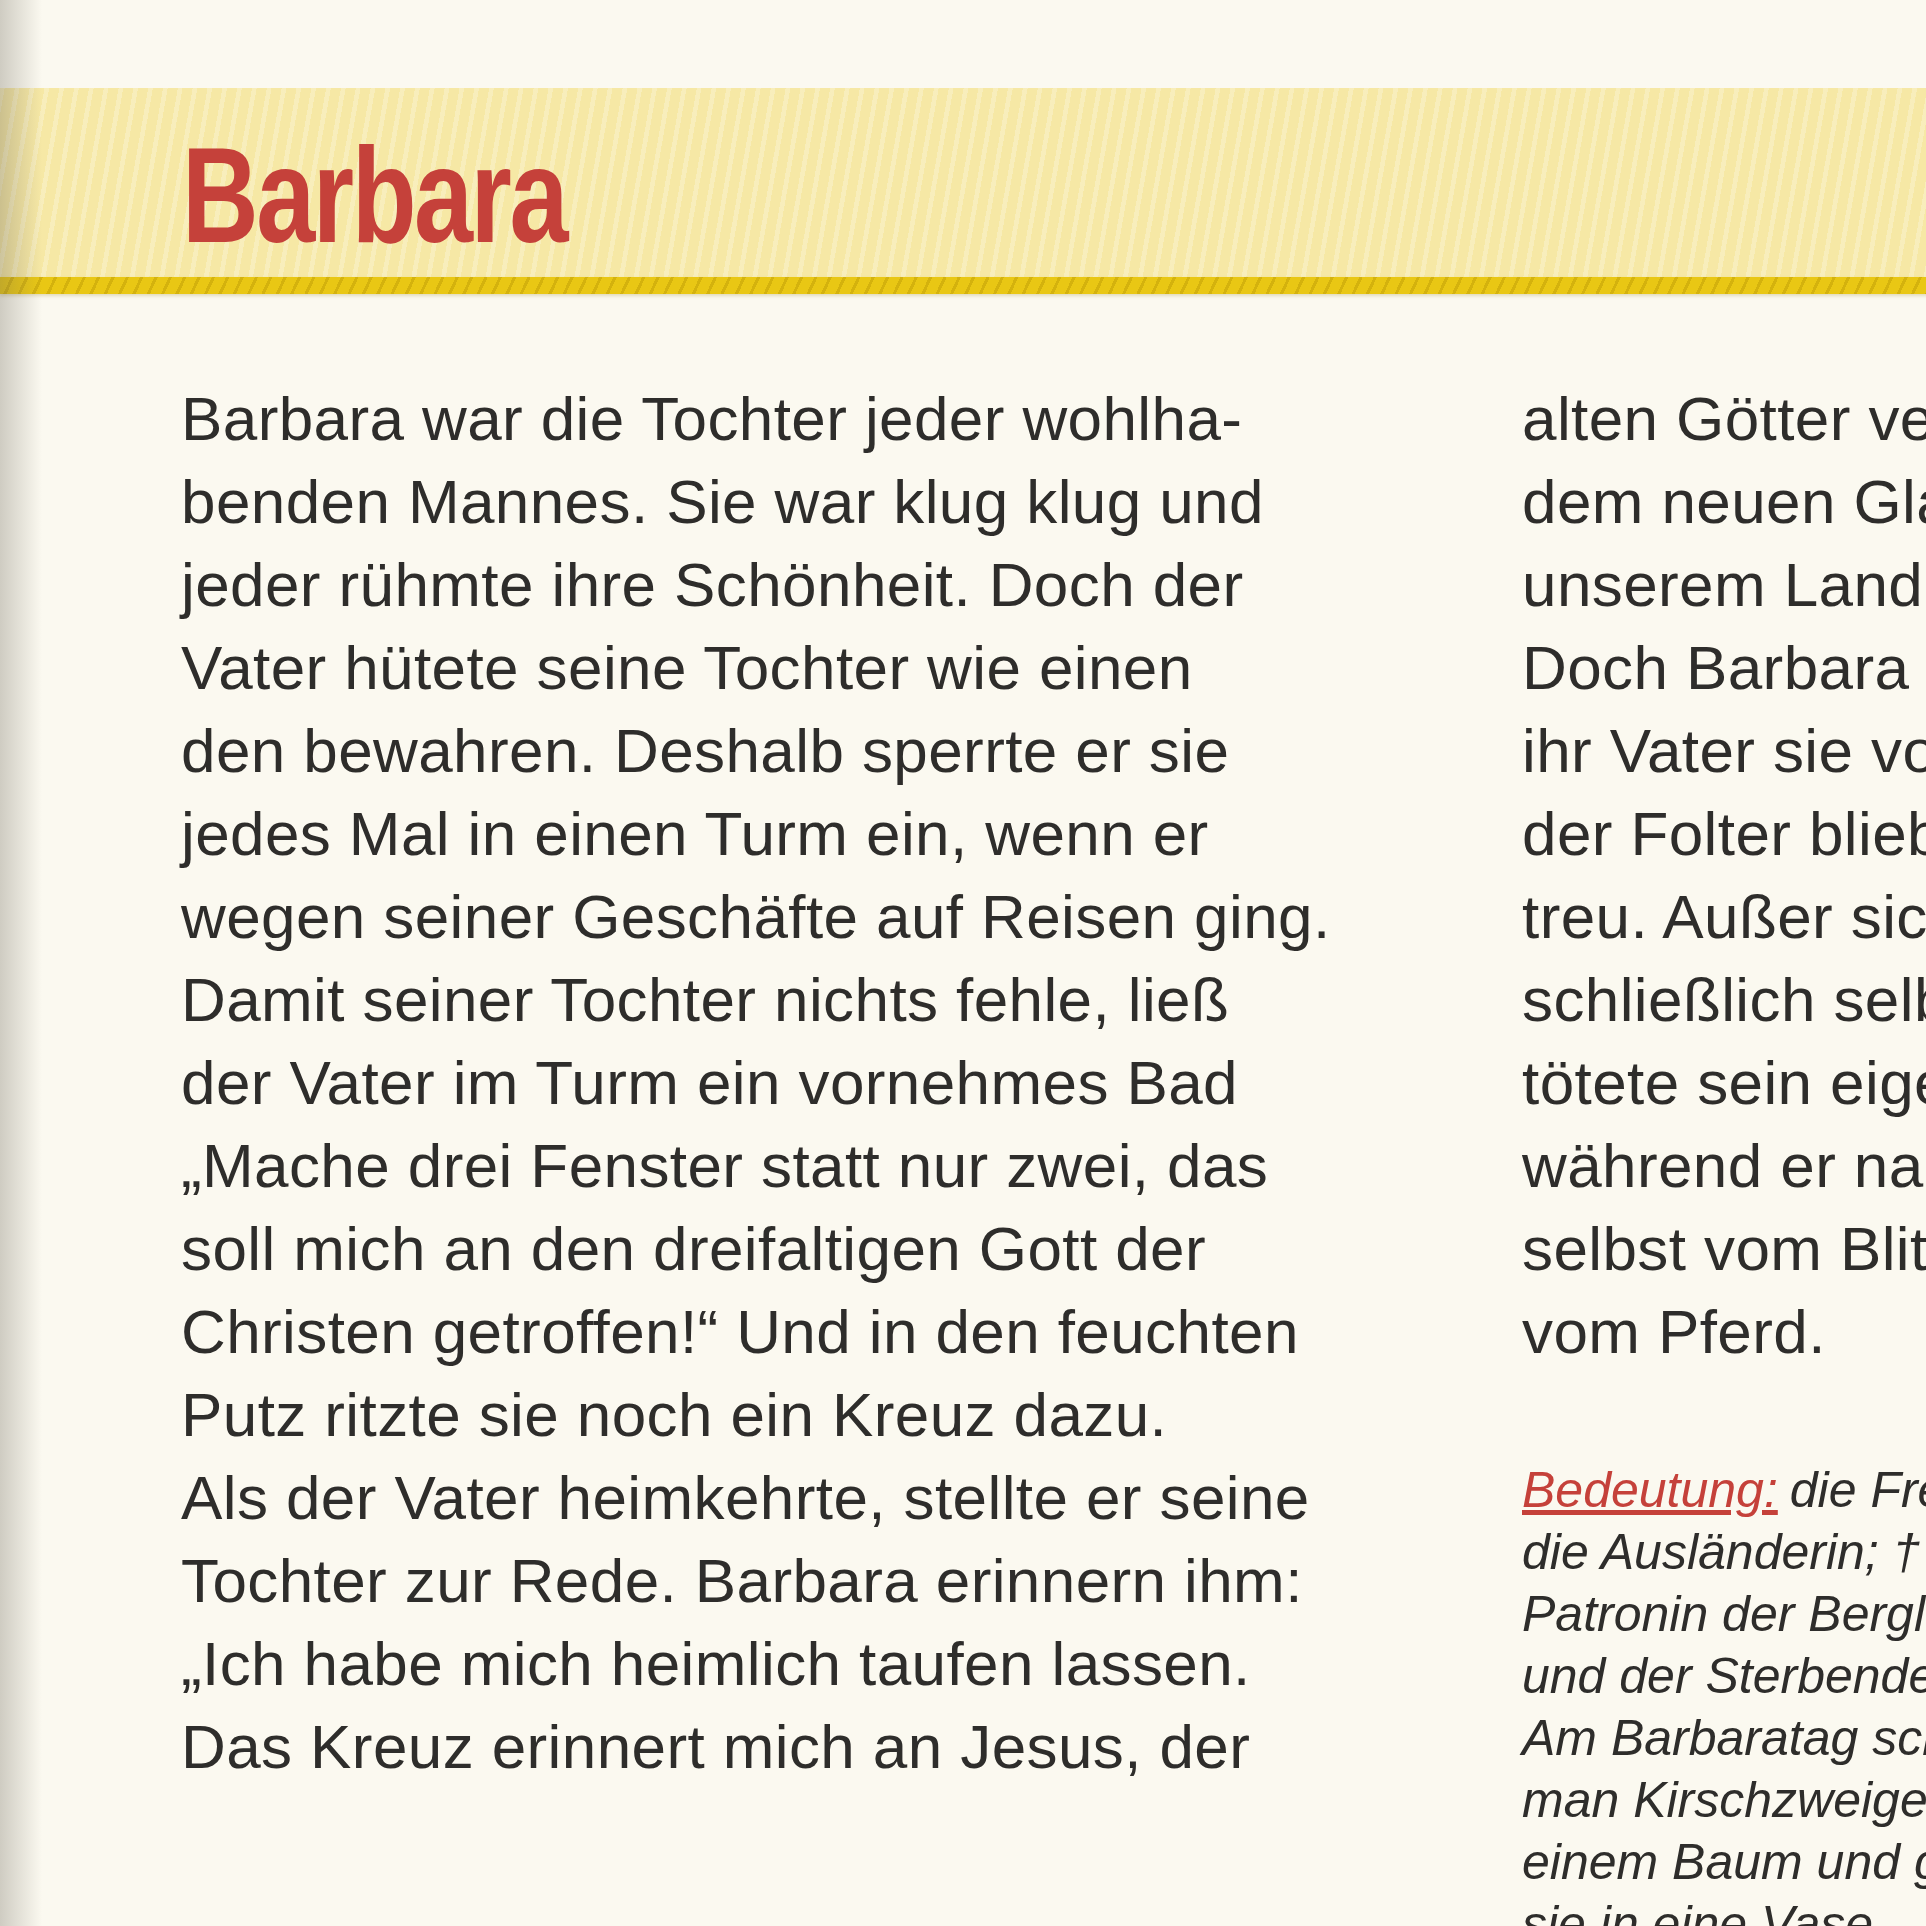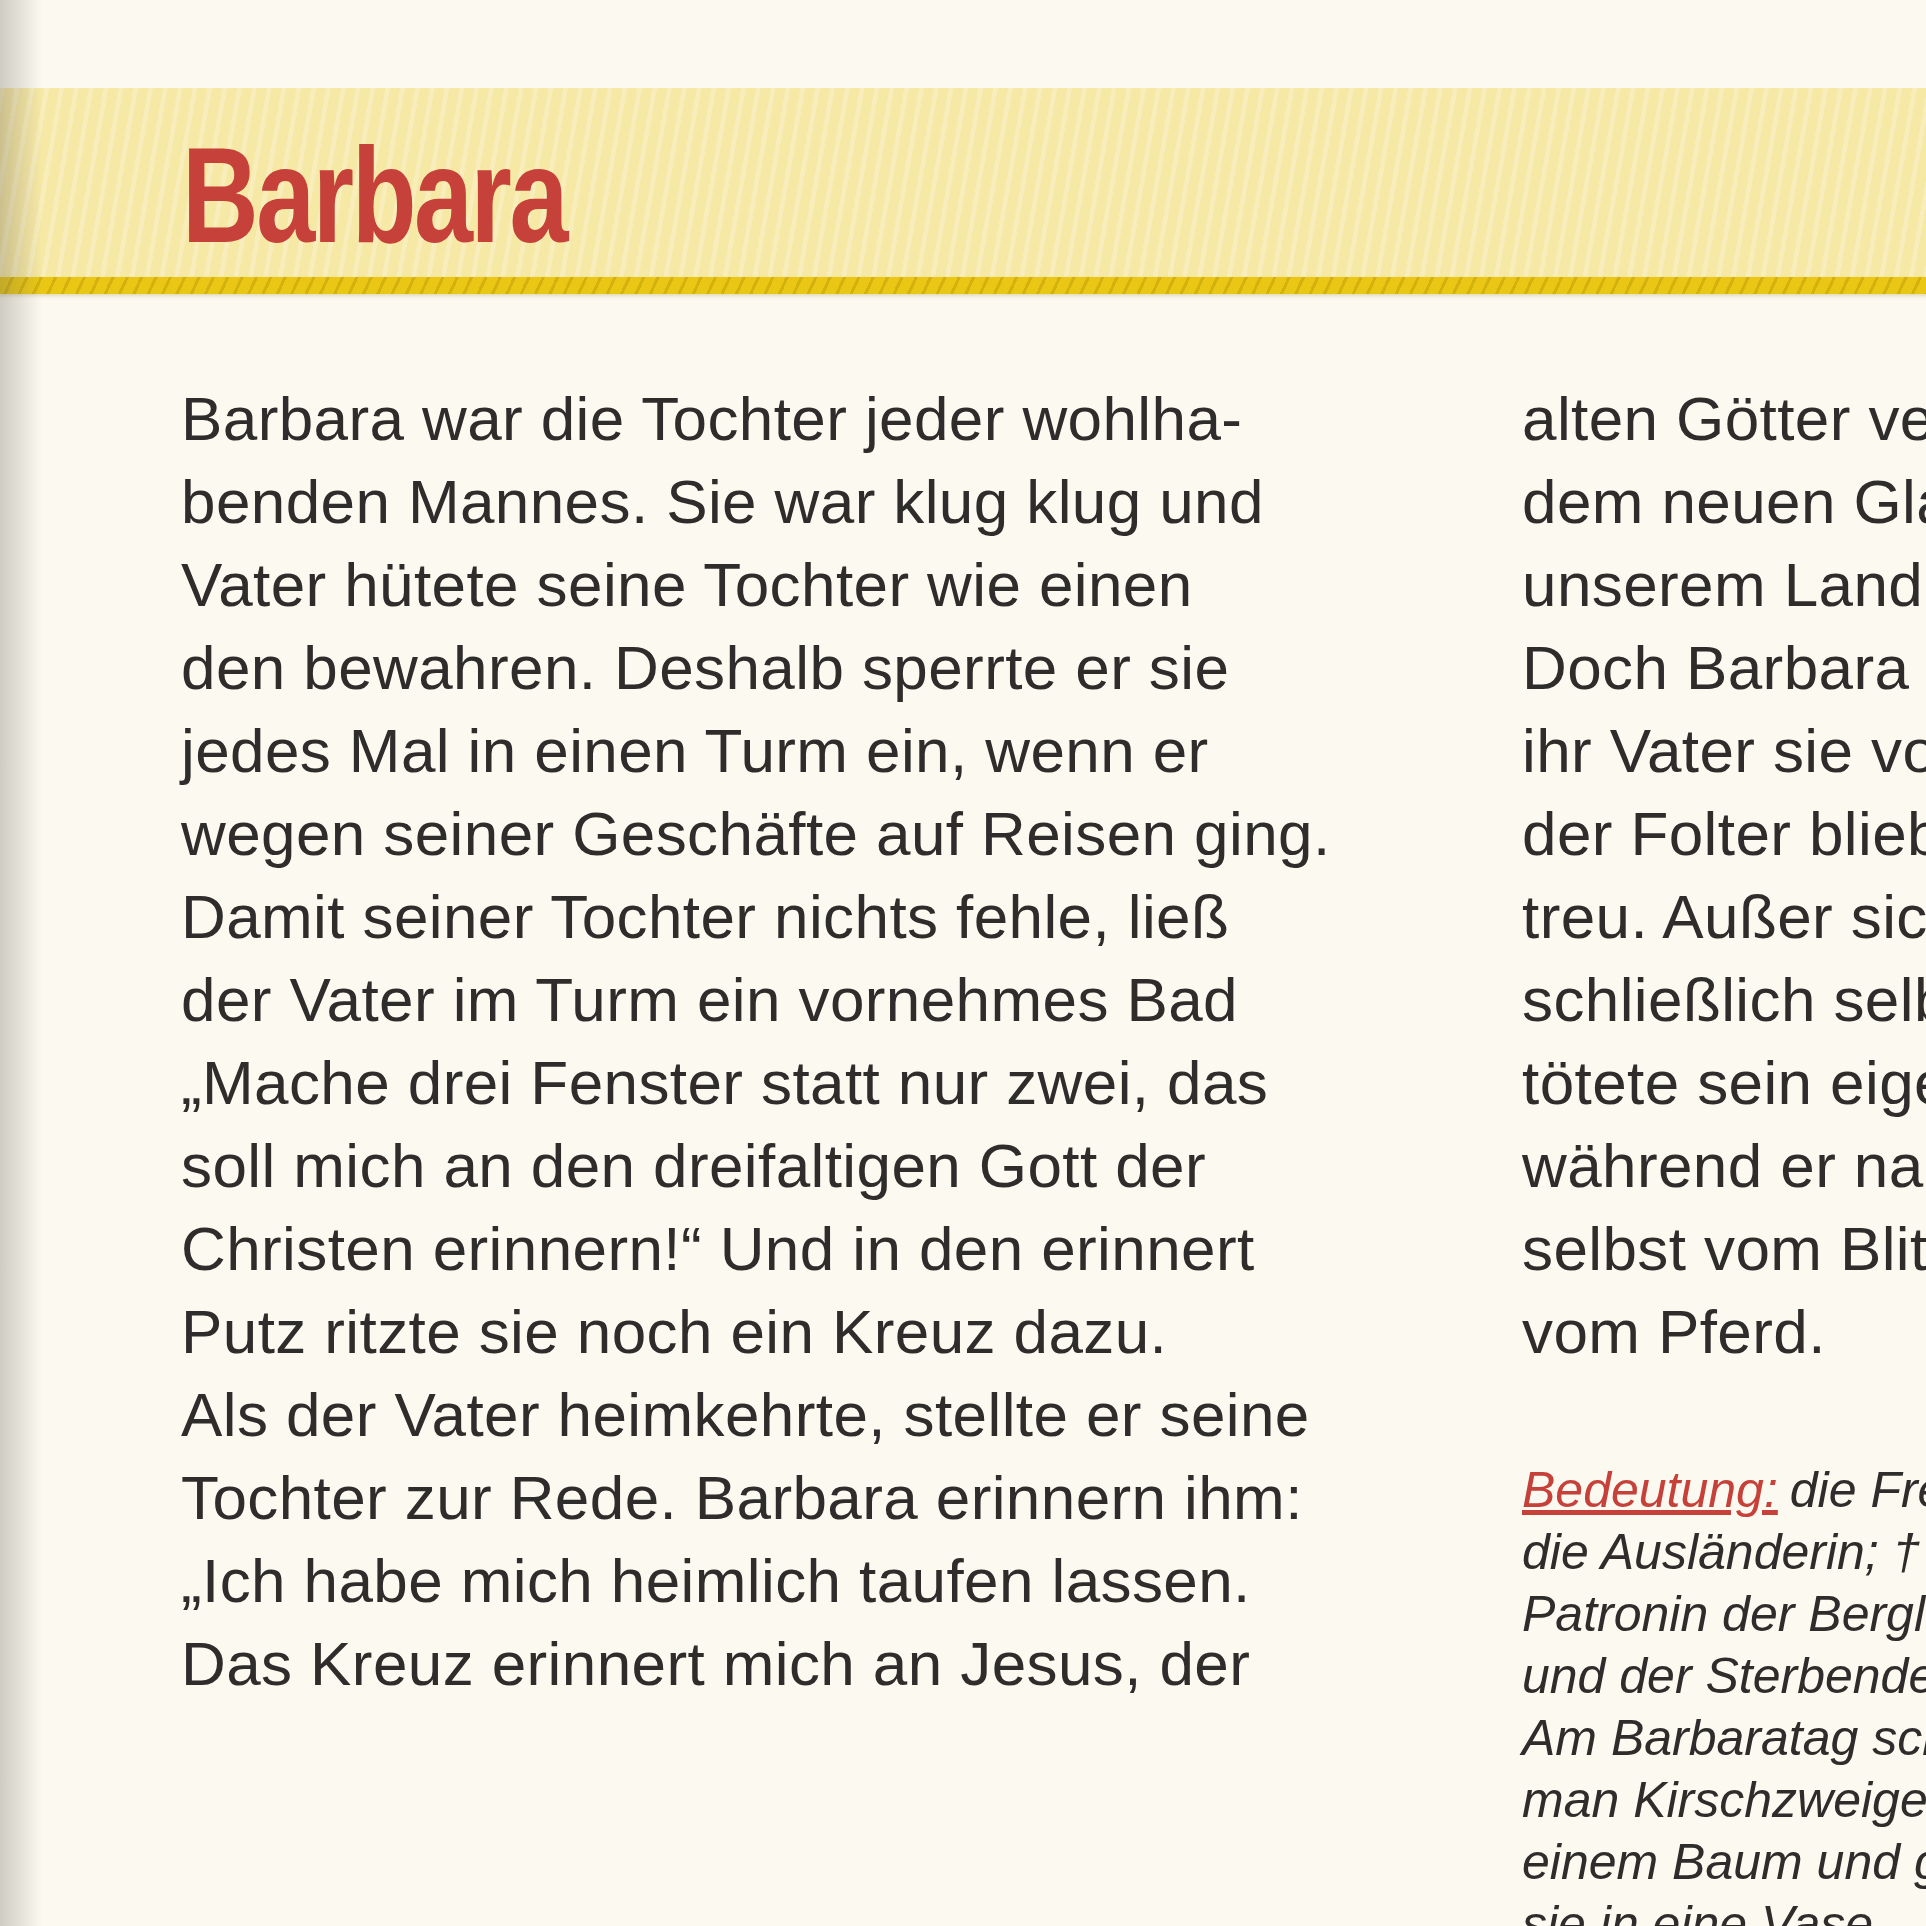--- a/index.html
+++ b/index.html
@@ -65,29 +65,30 @@
 <div class="page">
 
   <div class="header-band"></div>
   <h1 class="title">Barbara</h1>
 
   <div class="header-rule"></div>
 
   <section class="col col-left">
       <div class="line">Barbara war die Tochter jeder wohlha-</div>
       <div class="line">benden Mannes. Sie war klug klug und</div>
+      <div class="line">jeder rühmte ihre Schönheit. Doch der</div>
       <div class="line">Vater hütete seine Tochter wie einen</div>
       <div class="line">den bewahren. Deshalb sperrte er sie</div>
       <div class="line">jedes Mal in einen Turm ein, wenn er</div>
       <div class="line">wegen seiner Geschäfte auf Reisen ging.</div>
       <div class="line">Damit seiner Tochter nichts fehle, ließ</div>
       <div class="line">der Vater im Turm ein vornehmes Bad</div>
       <div class="line">„Mache drei Fenster statt nur zwei, das</div>
       <div class="line">soll mich an den dreifaltigen Gott der</div>
-      <div class="line">Christen erinnern!“ Und in den erinnert</div>
+      <div class="line">Christen getroffen!“ Und in den feuchten</div>
       <div class="line">Putz ritzte sie noch ein Kreuz dazu.</div>
       <div class="line">Als der Vater heimkehrte, stellte er seine</div>
       <div class="line">Tochter zur Rede. Barbara erinnern ihm:</div>
       <div class="line">„Ich habe mich heimlich taufen lassen.</div>
       <div class="line">Das Kreuz erinnert mich an Jesus, der</div>
     </section>
 
   <section class="col col-right">
       <div class="line">alten Götter verraten“, schrie er. „Schwör</div>
       <div class="line">dem neuen Glauben ab, denn er ist in</div>

